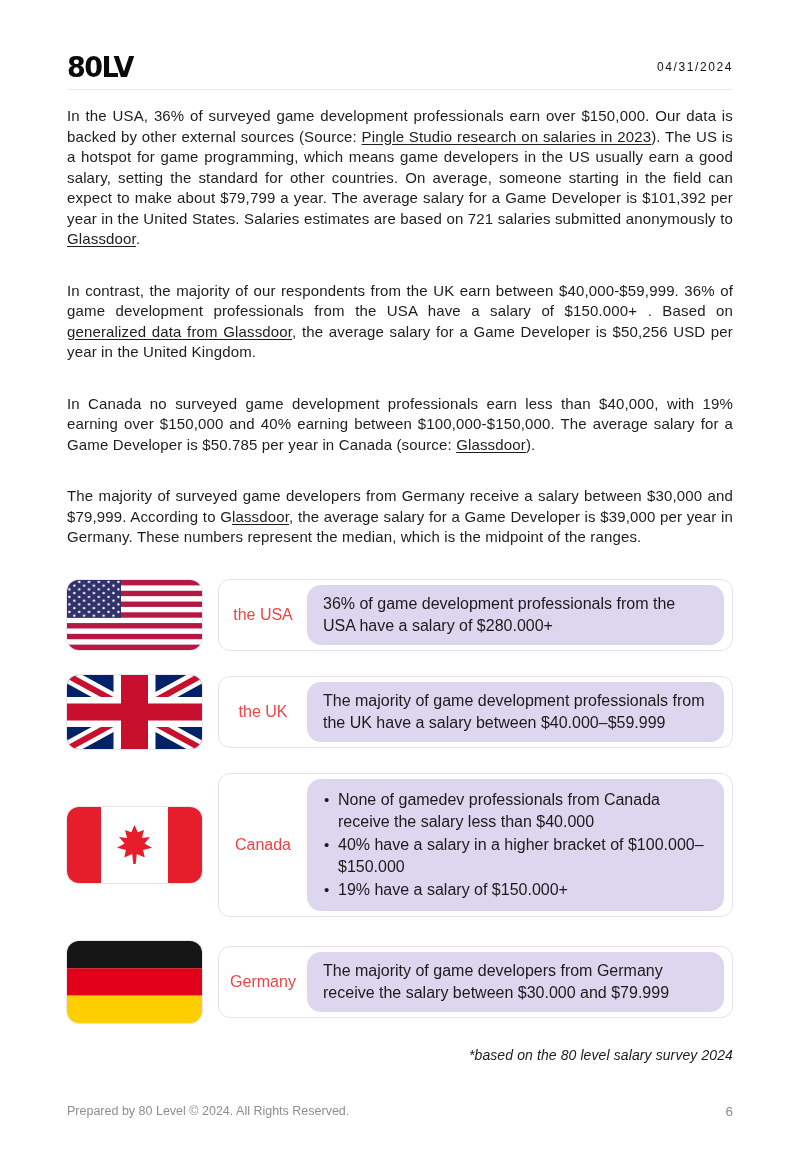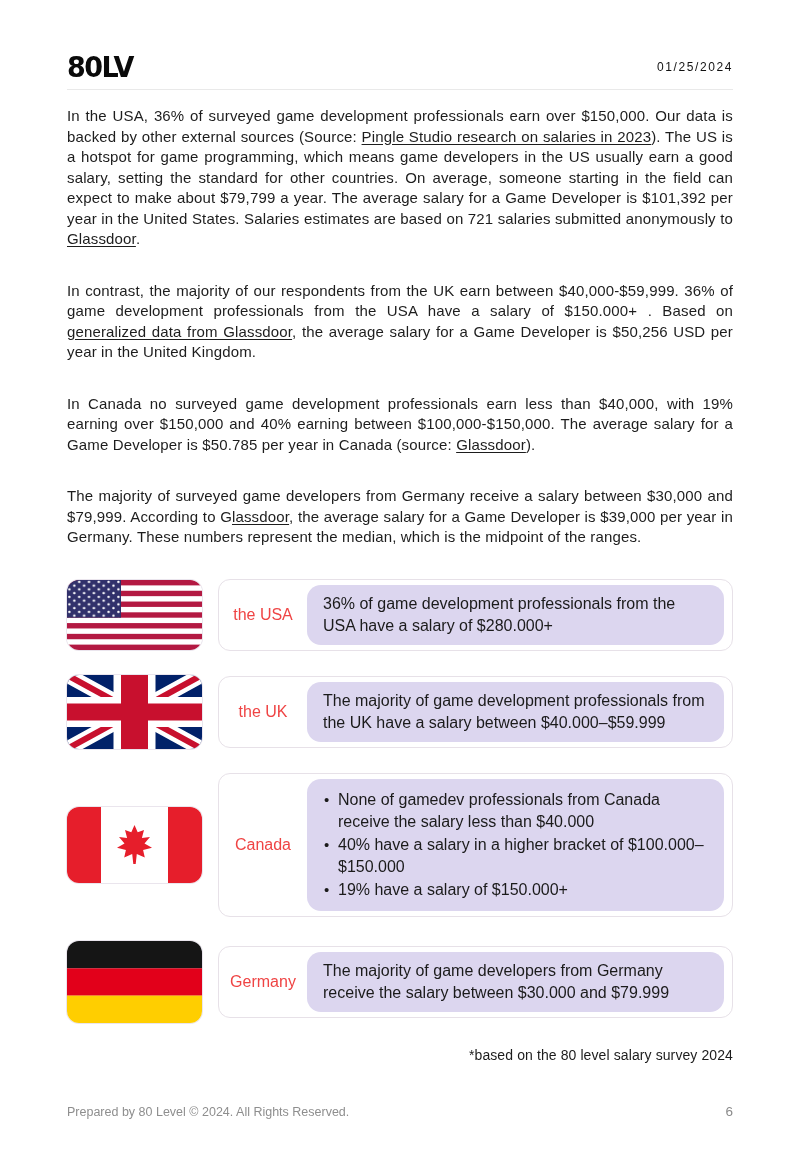--- a/index.html
+++ b/index.html
@@ -49,39 +49,39 @@
   .highlight {
     flex:1; background:#dcd6ef; border-radius:14px;
     padding:8px 16px; font-size:16px; line-height:22px; color:#1b1b1b;
   }
   .highlight.tall { padding:10px 16px; }
   .bullets { list-style:none; }
   .bullets li { position:relative; padding-left:15px; }
   .bullets li + li { margin-top:1px; }
   .bullets li::before { content:"•"; position:absolute; left:1px; top:0; font-size:15px; }
 
-  .footnote { text-align:right; font-size:14px; color:#1c1c1c; letter-spacing:0.1px; }
+  .footnote { text-align:right; font-size:14px; color:#1c1c1c; letter-spacing:0.1px;font-style:italic; }
 
   
   .ftr {
     position:absolute; left:67px; right:67px; bottom:38px;
-    display:flex; justify-content:space-between; align-items:center;
+    display:flex; justify-content:space-between; align-items:flex-start;
     color:#8e8e8e; font-size:12.5px;
   }
   .pagenum { font-size:13.5px; color:#8a8a8a; }
 </style>
 </head>
 <body>
 
 <div class="page">
   <div class="inner">
 
     <header class="hdr">
       <div class="logo">80LV</div>
-      <div class="date">01/25/2024</div>
+      <div class="date">04/31/2024</div>
     </header>
     <div class="divider"></div>
 
     <main>
 
       <p class="para"><span>In the USA, 36% of surveyed game development professionals earn over $150,000. Our data is backed by other external sources (Source: </span><span class="link">Pingle Studio research on salaries in 2023</span><span>). The US is a hotspot for game programming, which means game developers in the US usually earn a good salary, setting the standard for other countries. On average, someone starting in the field can expect to make about $79,799 a year. The average salary for a Game Developer is $101,392 per year in the United States. Salaries estimates are based on 721 salaries submitted anonymously to </span><span class="link">Glassdoor</span><span>.</span></p>
 
       <p class="para"><span>In contrast, the majority of our respondents from the UK earn between $40,000-$59,999. 36% of game development professionals from the USA have a salary of $150.000+ . Based on </span><span class="link">generalized data from Glassdoor</span><span>, the average salary for a Game Developer is $50,256 USD per year in the United Kingdom.</span></p>
 
       <p class="para"><span>In Canada no surveyed game development professionals earn less than $40,000, with 19% earning over $150,000 and 40% earning between $100,000-$150,000. The average salary for a Game Developer is $50.785 per year in Canada (source: </span><span class="link">Glassdoor</span><span>).</span></p>

